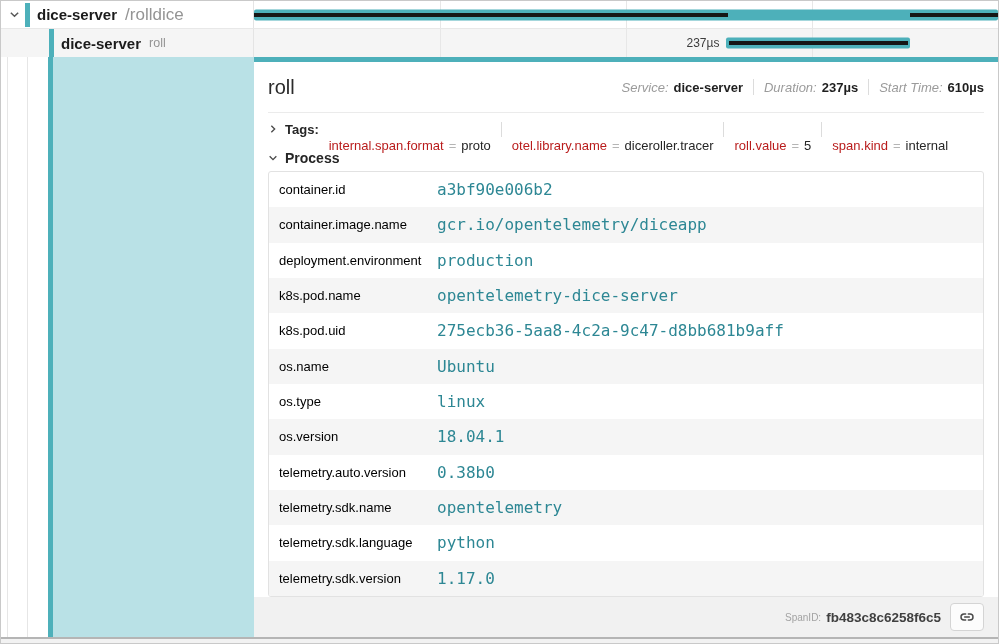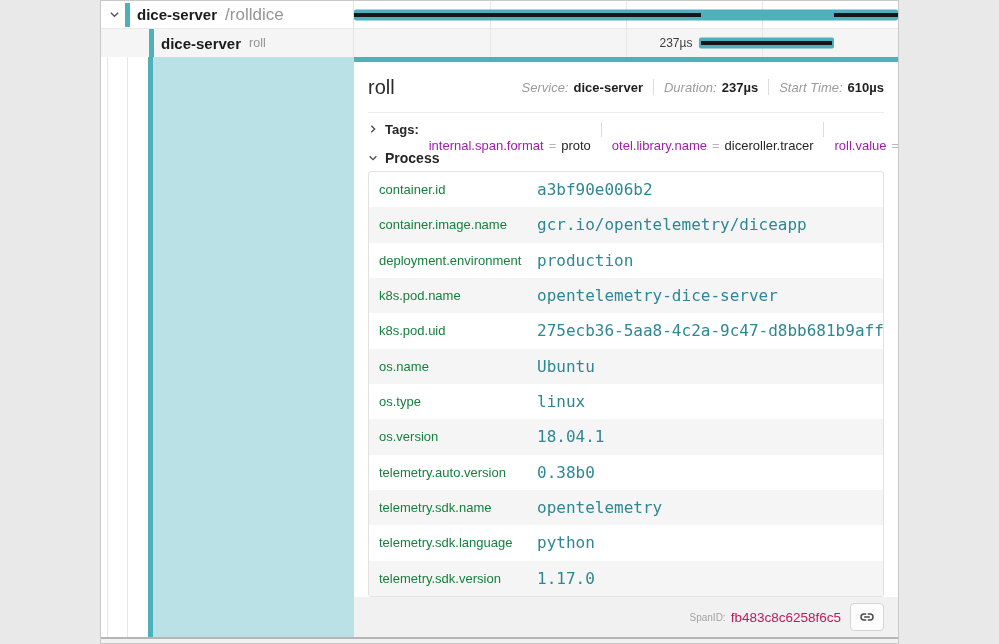--- a/index.html
+++ b/index.html
@@ -1,18 +1,18 @@
 <!DOCTYPE html>
 <html><head>
 <meta charset="utf-8">
 <style>
   * { margin:0; padding:0; box-sizing:border-box; }
   html,body { background:#e9e9e9; }
   .app {
-    width:799px; height:644px; margin:0 auto;
+    width:999px; height:644px; margin:0 auto;
     border:1px solid #c9c9c9; background:#fff;
     font-family:"Liberation Sans", sans-serif;
     display:flex; flex-direction:column; overflow:hidden; position:relative;
   }
 
   
   .trace-row { display:flex; height:28px; flex:none; }
   .trace-row.r1 { background:#ffffff; border-bottom:1px solid #e8e8e8; }
   .trace-row.r2 { background:#f5f5f5; }
   .names { width:253px; flex:none; display:flex; align-items:center; position:relative; }
@@ -49,36 +49,36 @@
   .meta-label { color:#9b9b9b; margin-right:5px;font-style:italic; }
   .meta-value { color:#1f1f1f; font-weight:bold; }
   .v-div { width:1px; height:16px; background:#dcdcdc; margin:0 10px; align-self:center; }
   .hr { flex:none; border-top:1px solid #ebebeb; }
 
   .tags-row { height:32px; flex:none; display:flex; align-items:center; font-size:13px; }
   .sect-chev { color:#4a4a4a; display:flex; align-items:center; margin-right:7px; }
   .sect-label { font-weight:bold; color:#262626; }
   .tags-row .sect-label { margin-right:10px; }
   .tag-item { display:flex; align-items:baseline; white-space:nowrap; }
-  .tag-key { color:#a21caf;margin-top:32px; }
+  .tag-key { color:#b91c1c;margin-top:32px; }
   .tag-eq  { color:#b5b5b5; margin:0 5px; }
   .tag-val { color:#262626; }
   .tag-div { width:1px; height:15px; background:#dcdcdc; margin:0 10px; align-self:center; }
 
   .process-row { height:26px; flex:none; display:flex; align-items:center; font-size:14px; }
 
   .kv-card { flex:1; min-height:0; border:1px solid #e2e2e2; border-radius:3px; display:flex; flex-direction:column; overflow:hidden; background:#fff; }
   .kv-row { flex:1; display:flex; align-items:center; font-size:13px; }
   .kv-row:nth-child(even) { background:#f5f5f5; }
-  .kv-key { flex:0 0 168px; padding-left:10px; color:#15803d; white-space:nowrap; overflow:hidden; }
+  .kv-key { flex:0 0 168px; padding-left:10px; color:#000000; white-space:nowrap; overflow:hidden; }
   .kv-val { font-family:"DejaVu Sans Mono", monospace; font-size:16px; color:#2d8794; white-space:nowrap; }
 
   .panel-footer { height:40px; flex:none; background:#f1f1f1; display:flex; align-items:center; justify-content:flex-end; padding:0 14px; }
   .footer-label { font-size:10px; color:#a3a3a3; margin-right:5px; }
-  .footer-value { font-size:13.5px; color:#be185d; font-weight:400; margin-right:9px; }
+  .footer-value { font-size:13.5px; color:#404040; font-weight:700; margin-right:9px; }
   .link-btn { width:34px; height:28px; border:1px solid #d4d4d4; border-radius:4px; background:#fcfcfc; display:flex; align-items:center; justify-content:center; color:#4a4a4a; cursor:pointer; }
 
   .bottom-strip { height:6px; flex:none; border-top:2px solid #b5b5b5; background:#f2f2f2; }
 </style>
 </head>
 <body>
 
 <div class="app">
 
   <div class="trace-row r1">

